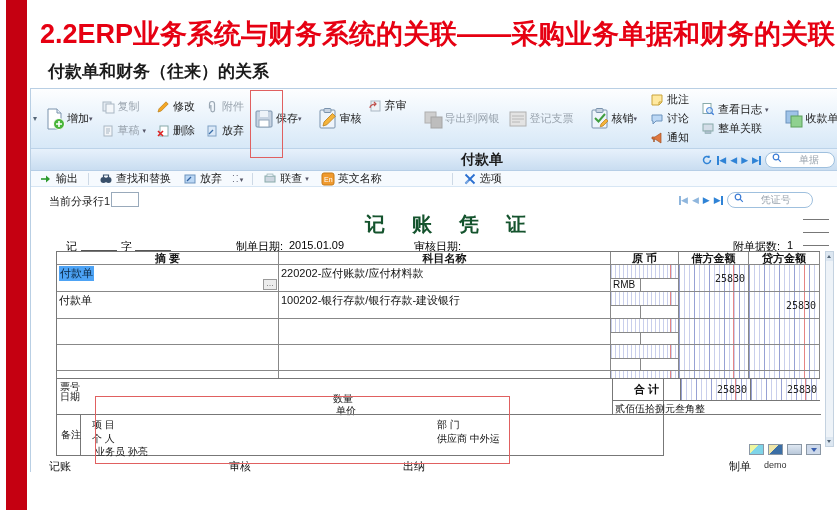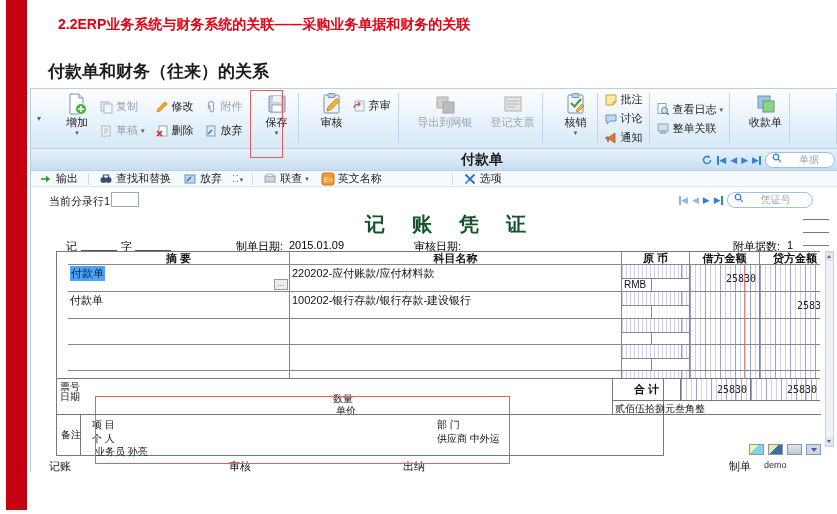--- a/index.html
+++ b/index.html
@@ -2,35 +2,35 @@
 <html><head>
 <meta charset="utf-8">
 <style>
   *{margin:0;padding:0;box-sizing:border-box;}
   html,body{width:837px;height:514px;}
   body{font-family:"Liberation Sans","DejaVu Sans",sans-serif;background:#fff;position:relative;overflow:hidden;}
   .page{position:absolute;inset:0;background:#fff;}
 
   
   .red-bar{position:absolute;left:6px;top:0;width:21px;height:510px;background:#c50011;}
-  .hdr-title{position:absolute;left:40px;top:16px;font-size:14px;font-weight:bold;color:#e60012;letter-spacing:0;white-space:nowrap;margin-left:18px;}
+  .hdr-title{position:absolute;left:40px;top:16px;font-size:27px;font-weight:bold;color:#e60012;letter-spacing:0;white-space:nowrap;}
   .logo{position:absolute;right:8px;top:4px;width:86px;height:52px;text-align:left;padding-left:6px;}
   .logo-brand{display:block;font-size:9px;font-weight:bold;color:#e60012;letter-spacing:1px;}
   .logo-product{display:block;font-size:30px;line-height:30px;font-weight:bold;color:#e60012;font-style:italic;letter-spacing:-2px;}
   .hdr-sub{position:absolute;left:48px;top:60px;font-size:17px;font-weight:bold;color:#1a1a1a;font-family:"Liberation Serif","DejaVu Serif",serif;}
 
   
   .app{position:absolute;left:30px;top:88px;width:807px;height:384px;background:#fff;border:1px solid #b9cfe4;border-right:none;}
 
   
   .ribbon{position:absolute;left:0;top:0;width:100%;height:60px;background:linear-gradient(#fdfeff,#e8f2fb 55%,#d7e8f7);border-bottom:1px solid #bcd3e9;display:flex;align-items:stretch;padding:2px 0 2px 2px;}
   .rb-overflow{width:12px;font-size:8px;color:#567;align-self:center;text-align:center;cursor:default;}
   .rgroup{display:flex;align-items:stretch;padding:0 3px;}
   .vsep{width:1px;background:#c3d6e9;margin:2px 1px;}
-  .bigbtn{display:flex;flex-direction:column;align-items:center;justify-content:flex-start;min-width:34px;padding:1px 3px;border-radius:3px;cursor:pointer;margin-left:12px;}
+  .bigbtn{display:flex;flex-direction:row;align-items:center;justify-content:flex-start;min-width:34px;padding:1px 3px;border-radius:3px;cursor:pointer;}
   .blabel{font-size:11px;color:#222;white-space:nowrap;line-height:13px;}
   .dd{font-size:7px;color:#556;line-height:7px;}
   .ico{width:24px;height:24px;display:block;}
   .ico-s{width:14px;height:14px;display:block;flex:none;}
   .smallgrid{display:grid;grid-template-columns:auto auto auto;grid-auto-rows:20px;column-gap:4px;align-content:center;row-gap:4px;padding:0 2px;}
   .sbtn{display:flex;align-items:center;gap:3px;font-size:11px;color:#222;white-space:nowrap;padding:1px 3px;border-radius:2px;cursor:pointer;}
   .sbtn.gray,.bigbtn.gray .blabel{color:#9aa4ae;}
   .rstack{display:flex;flex-direction:column;justify-content:center;gap:2px;padding:0 2px;}
   .unaudit-pos{align-self:flex-start;margin-top:6px;}
   .rspacer{flex:1;}
@@ -58,21 +58,21 @@
   .cur-row{position:absolute;left:18px;top:7px;font-size:11px;color:#222;}
   .cur-input{position:absolute;left:80px;top:5px;width:28px;height:15px;background:#fff;border:1px solid #9ab;}
   .vnav{position:absolute;left:648px;top:5px;display:flex;align-items:center;gap:4px;}
   .vtitle{position:absolute;left:270px;top:24px;width:300px;text-align:center;font-size:20px;font-weight:bold;letter-spacing:11px;color:#14532d;font-family:"Liberation Serif","DejaVu Serif",serif;white-space:nowrap;}
   .ph-line{position:absolute;width:26px;border-bottom:1px solid #777;}
   .inforow{position:absolute;top:52px;left:0;width:100%;height:14px;font-size:11px;color:#000;}
   .inforow span{position:absolute;white-space:nowrap;}
   .uline{border-bottom:1px solid #555;}
 
   
-  .vtable{position:absolute;left:25px;top:64px;width:764px;height:128px;border:1px solid #777;border-right:none;overflow:hidden;background:#fff;padding-left:11px;}
+  .vtable{position:absolute;left:25px;top:64px;width:764px;height:128px;border:1px solid #777;border-right:none;overflow:hidden;background:#fff;}
   .trow{display:grid;grid-template-columns:222px 332px 68px 70px 71px;}
   .trow>div{border-right:1px solid #888;border-bottom:1px solid #888;position:relative;font-size:11px;color:#111;overflow:hidden;}
   .thead>div{height:13px;font-weight:bold;font-size:11px;text-align:center;line-height:12px;}
   .r26>div{height:26px;}
   .r27>div{height:27px;}
   .cell-sum{padding:1px 2px;}
   .sel{background:#4da3f5;color:#0a2540;display:inline-block;padding:0 1px;}
   .more-btn{position:absolute;right:1px;bottom:1px;width:14px;height:11px;background:#ececec;border:1px solid #999;font-size:8px;line-height:8px;text-align:center;color:#444;cursor:pointer;}
   .cell-acct{padding:1px 2px;font-size:10px;white-space:nowrap;}
   .curr-cell{display:flex;flex-direction:column;}

